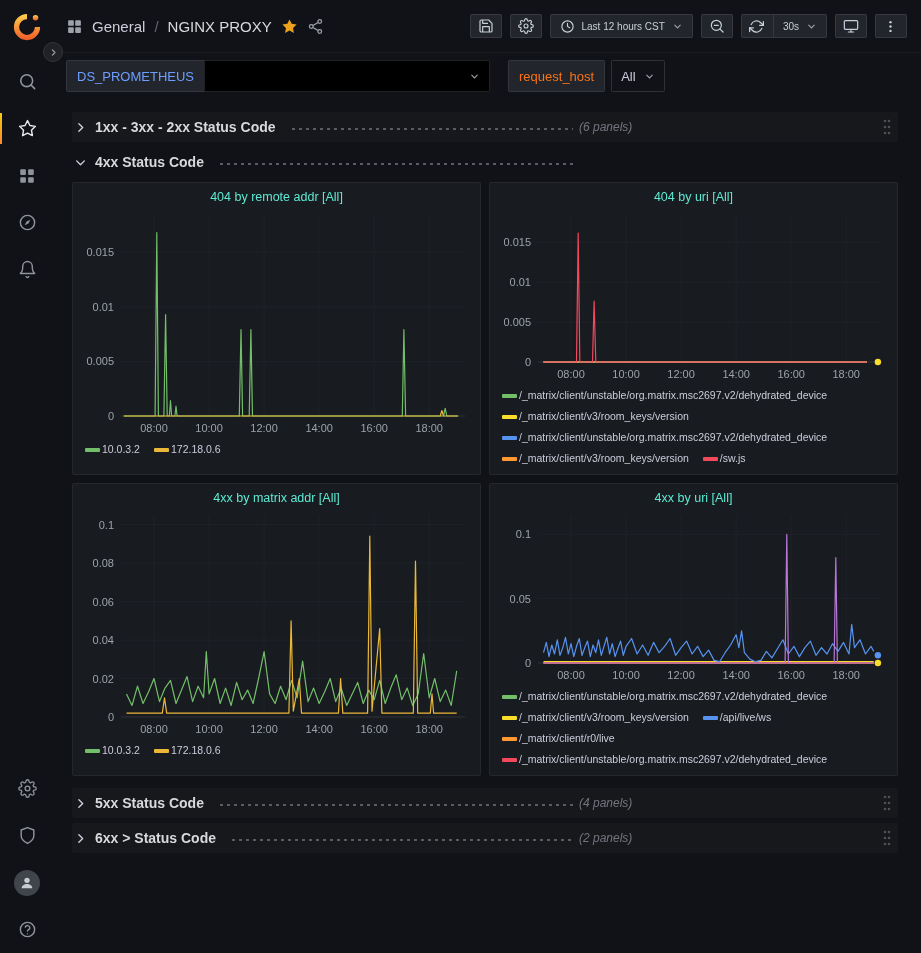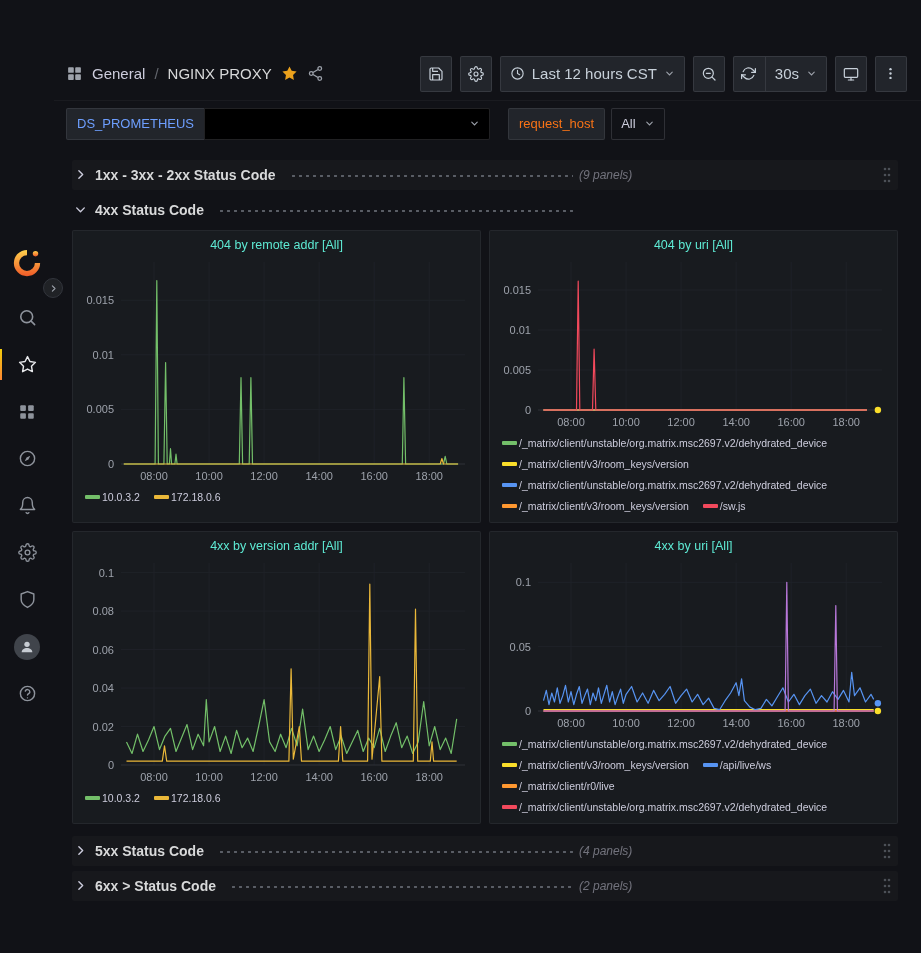--- a/index.html
+++ b/index.html
@@ -2,21 +2,21 @@
 <html><head>
 <meta charset="utf-8">
 <style>
   html,body{margin:0;padding:0;}
   body{
     width:921px;height:953px;overflow:hidden;
     background:#111217;color:#ccccdc;
     font-family:"Liberation Sans",sans-serif;font-size:13px;
     -webkit-font-smoothing:antialiased;
   }
-  .app{display:flex;height:100%;align-items:center;}
+  .app{display:flex;height:100%;}
 
   
   .sidebar{width:54px;flex:none;display:flex;flex-direction:column;align-items:center;
     padding:10px 0 0;position:relative;background:#111217;}
   .logo{width:30px;height:30px;margin:2px 0 16px;cursor:pointer;}
   .side-toggle{position:absolute;right:-9px;top:42px;width:18px;height:18px;border-radius:50%;
     background:#202226;border:1px solid #32353c;color:#9da2ab;display:flex;align-items:center;
     justify-content:center;z-index:5;cursor:pointer;}
   .side-item{width:54px;height:47px;display:flex;align-items:center;justify-content:center;
     color:#8e939c;position:relative;cursor:pointer;}
@@ -31,23 +31,23 @@
   .main{flex:1;display:flex;flex-direction:column;min-width:0;}
   header{height:52px;flex:none;display:flex;align-items:center;justify-content:space-between;
     padding:0 14px 0 12px;border-bottom:1px solid rgba(204,204,220,0.05);}
   .h-left{display:flex;align-items:center;gap:9px;color:#9da2ab;}
   .crumb-section{color:#ccccdc;font-size:15px;cursor:pointer;}
   .crumb-sep{color:#63666d;font-size:15px;}
   .crumb-title{color:#d8d9da;font-size:15px;cursor:pointer;}
   .star-fav{color:#eba11c;display:flex;cursor:pointer;}
   .hicon{display:flex;cursor:pointer;}
   .h-right{display:flex;align-items:center;gap:8px;}
-  .tbtn{height:36px;min-width:32px;padding:0 9px;background:#22252b;
+  .tbtn{height:24px;min-width:32px;padding:0 9px;background:#22252b;
     border:1px solid rgba(204,204,220,0.12);border-radius:2px;display:flex;align-items:center;
-    gap:7px;color:#c7d0d9;font-size:15px;cursor:pointer;font-family:inherit;white-space:nowrap;}
+    gap:7px;color:#c7d0d9;font-size:10px;cursor:pointer;font-family:inherit;white-space:nowrap;}
   .icon-only{padding:0 7px;}
   .btn-group{display:flex;}
   .btn-group .tbtn:first-child{border-radius:2px 0 0 2px;border-right:none;}
   .btn-group .tbtn:last-child{border-radius:0 2px 2px 0;}
 
   
   .submenu{display:flex;align-items:center;gap:18px;padding:7px 14px 9px 12px;}
   .var-group{display:flex;align-items:stretch;}
   .var-label{display:flex;align-items:center;padding:0 10px;background:#22252b;
     border:1px solid rgba(204,204,220,0.1);border-right:none;border-radius:2px 0 0 2px;
@@ -295,21 +295,21 @@
         <div class="dash-row collapsed">
           <div class="row-main">
             <span class="row-chevron">
               <svg width="13" height="13" viewBox="0 0 24 24" fill="none" stroke="currentColor" stroke-width="2.6" stroke-linecap="round" stroke-linejoin="round">
                 <polyline points="9 5 16 12 9 19"></polyline>
               </svg>
             </span>
             <span class="row-title">1xx - 3xx - 2xx Status Code</span>
             <span class="dots"></span>
           </div>
-          <span class="row-count">(9 panels)</span>
+          <span class="row-count">(6 panels)</span>
           <span class="row-handle">
             <svg width="10" height="20" viewBox="0 0 10 20" fill="currentColor">
               <circle cx="3" cy="4" r="1.3"></circle>
               <circle cx="7" cy="4" r="1.3"></circle>
               <circle cx="3" cy="10" r="1.3"></circle>
               <circle cx="7" cy="10" r="1.3"></circle>
               <circle cx="3" cy="16" r="1.3"></circle>
               <circle cx="7" cy="16" r="1.3"></circle>
             </svg>
           </span>
@@ -414,21 +414,21 @@
                 <span class="swatch" style="background: rgb(255, 152, 48);"></span>
                 <span>/_matrix/client/v3/room_keys/version</span>
               </span>
               <span class="legend-item">
                 <span class="swatch" style="background: rgb(242, 73, 92);"></span>
                 <span>/sw.js</span>
               </span>
             </div>
           </div>
           <div class="panel">
-            <div class="panel-title">4xx by version addr [All]</div>
+            <div class="panel-title">4xx by matrix addr [All]</div>
             <div class="chart" style="height: 232px;">
               <svg width="400" height="232">
                 <line x1="75.024" y1="8" x2="75.024" y2="210" stroke="#1f2228"></line>
                 <text x="75.024" y="226" text-anchor="middle" fill="#9da2ab" font-size="11">08:00</text>
                 <line x1="130.06400000000002" y1="8" x2="130.06400000000002" y2="210" stroke="#1f2228"></line>
                 <text x="130.06400000000002" y="226" text-anchor="middle" fill="#9da2ab" font-size="11">10:00</text>
                 <line x1="185.104" y1="8" x2="185.104" y2="210" stroke="#1f2228"></line>
                 <text x="185.104" y="226" text-anchor="middle" fill="#9da2ab" font-size="11">12:00</text>
                 <line x1="240.14400000000003" y1="8" x2="240.14400000000003" y2="210" stroke="#1f2228"></line>
                 <text x="240.14400000000003" y="226" text-anchor="middle" fill="#9da2ab" font-size="11">14:00</text>

